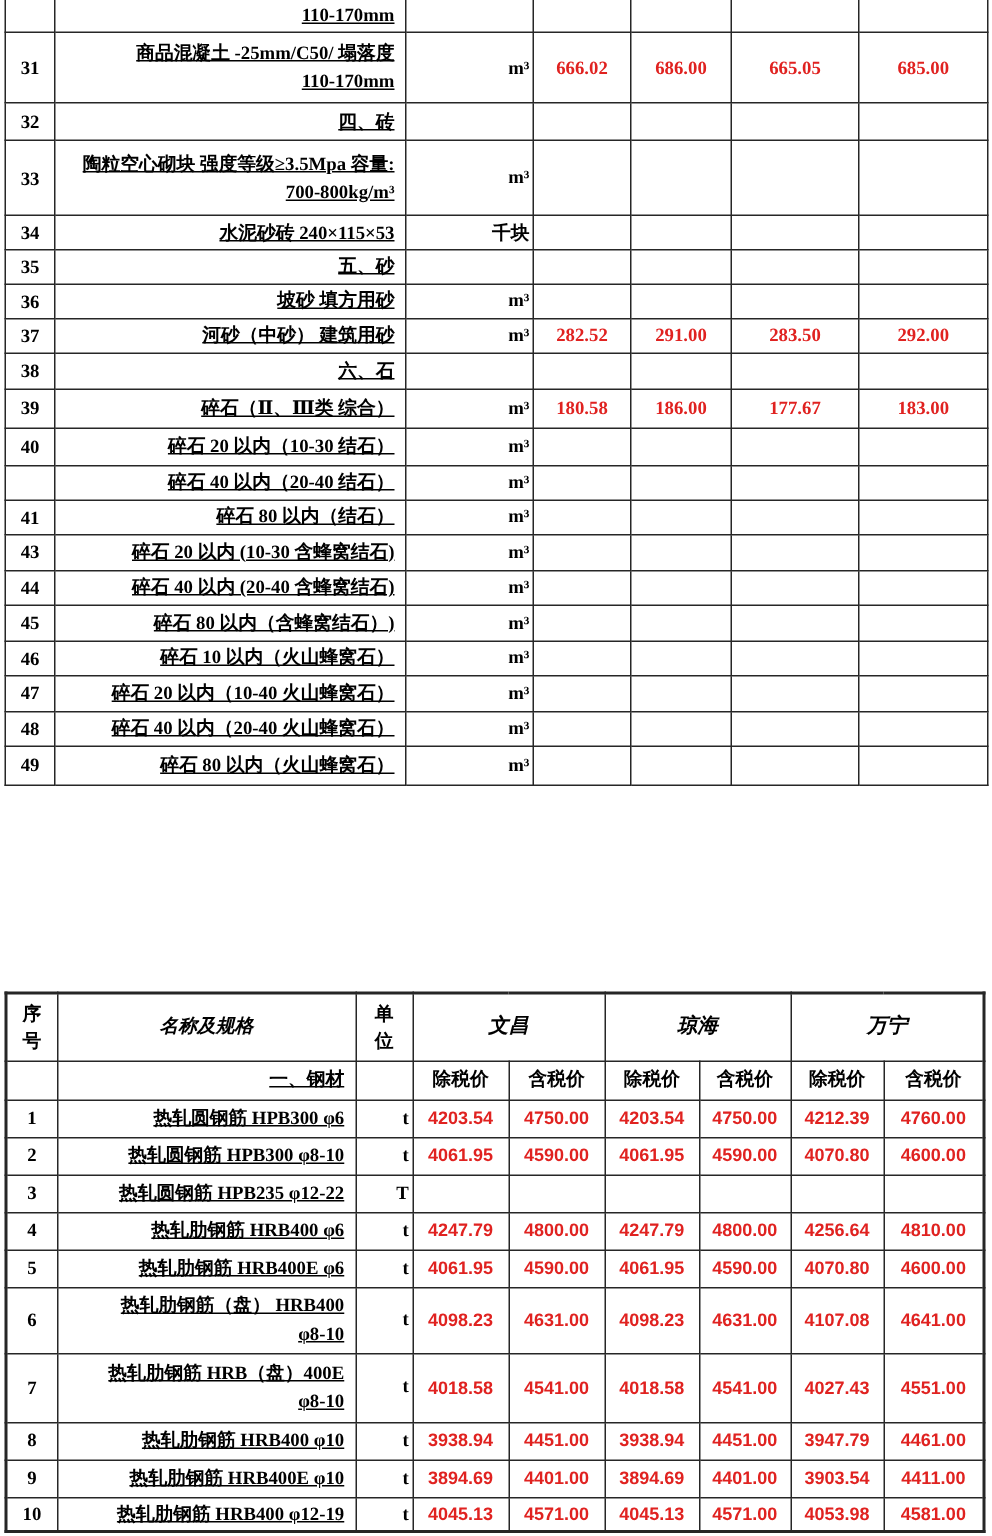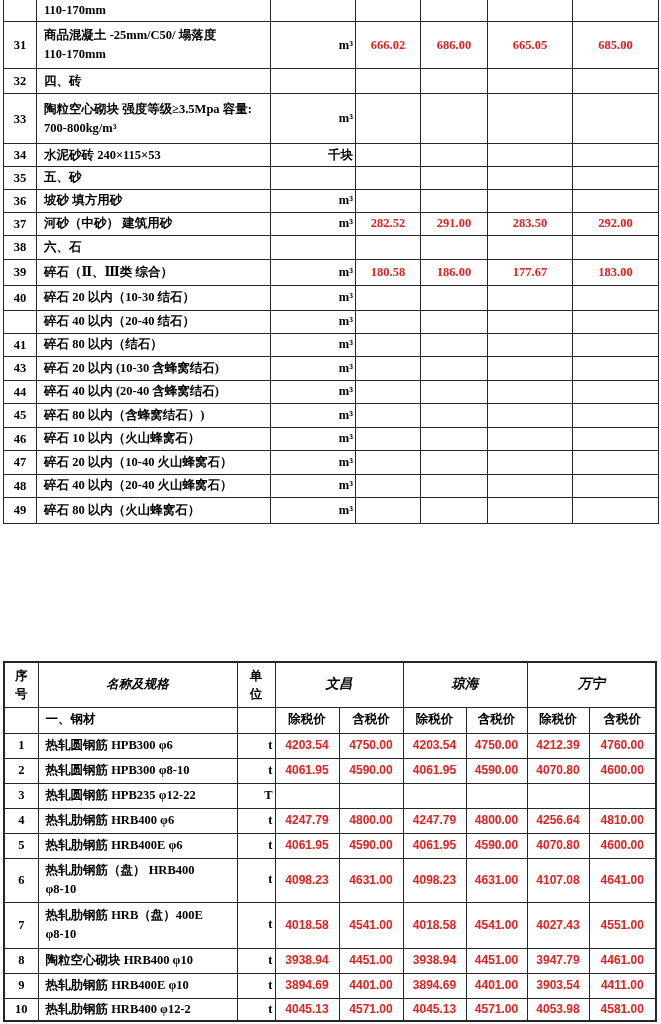--- a/index.html
+++ b/index.html
@@ -30,21 +30,21 @@
     line-height: 1.55;
     overflow: hidden;
   }
   
   .t1 { left: 3px; top: 0; border: 1.5px solid #262626; border-top: none; }
   .t1 tr.partial td { border-top: none; vertical-align: top; }
   
   .t2 { left: 3px; top: 661px; border: 2px solid #262626; }
   
   .c-seq  { text-align: center; white-space: pre-line; line-height: 1.45; }
-  .c-name { text-align: left; padding: 1px 7px; white-space: pre-line; }
+  .c-name { text-align: right; padding: 1px 7px; white-space: pre-line; text-decoration: underline; }
   .c-unit { text-align: right; }
   .c-price { text-align: center; color: #e02220; }
   .c-center { text-align: center; font-style: italic; }
   .h-city { font-size: 13.5px; }
   .t2 .c-tax {
     text-align: center;
     font-family: "Liberation Sans", "DejaVu Sans", sans-serif;
     font-size: 12.5px;
     margin-left: 46px;
   }
@@ -362,21 +362,21 @@
         <td class="c-unit">t</td>
         <td class="c-price">4018.58</td>
         <td class="c-price">4541.00</td>
         <td class="c-price">4018.58</td>
         <td class="c-price">4541.00</td>
         <td class="c-price">4027.43</td>
         <td class="c-price">4551.00</td>
       </tr>
       <tr style="height: 25px;">
         <td class="c-seq">8</td>
-        <td class="c-name">陶粒空心砌块 HRB400 φ10</td>
+        <td class="c-name">热轧肋钢筋 HRB400 φ10</td>
         <td class="c-unit">t</td>
         <td class="c-price">3938.94</td>
         <td class="c-price">4451.00</td>
         <td class="c-price">3938.94</td>
         <td class="c-price">4451.00</td>
         <td class="c-price">3947.79</td>
         <td class="c-price">4461.00</td>
       </tr>
       <tr style="height: 25px;">
         <td class="c-seq">9</td>
@@ -384,21 +384,21 @@
         <td class="c-unit">t</td>
         <td class="c-price">3894.69</td>
         <td class="c-price">4401.00</td>
         <td class="c-price">3894.69</td>
         <td class="c-price">4401.00</td>
         <td class="c-price">3903.54</td>
         <td class="c-price">4411.00</td>
       </tr>
       <tr style="height: 17px;">
         <td class="c-seq">10</td>
-        <td class="c-name">热轧肋钢筋 HRB400 φ12-2</td>
+        <td class="c-name">热轧肋钢筋 HRB400 φ12-19</td>
         <td class="c-unit">t</td>
         <td class="c-price">4045.13</td>
         <td class="c-price">4571.00</td>
         <td class="c-price">4045.13</td>
         <td class="c-price">4571.00</td>
         <td class="c-price">4053.98</td>
         <td class="c-price">4581.00</td>
       </tr>
     </tbody>
 </table>

